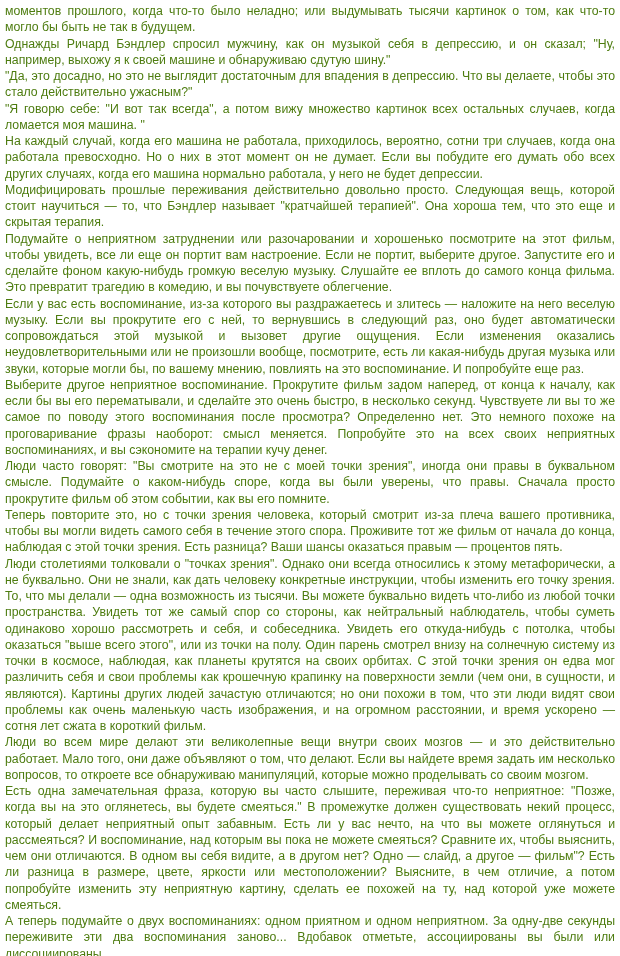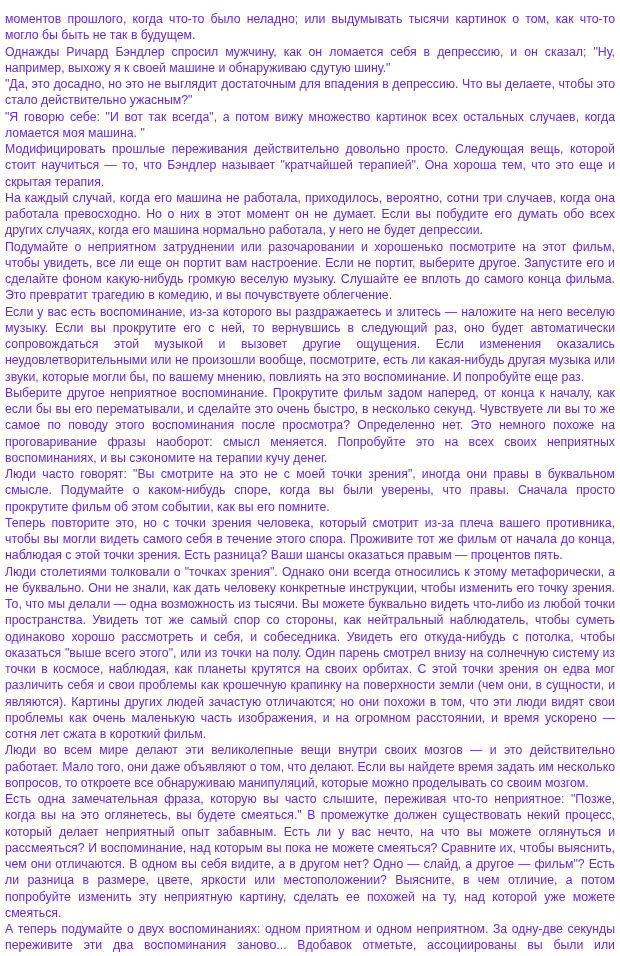--- a/index.html
+++ b/index.html
@@ -4,45 +4,45 @@
 <style>
   html, body {
     margin: 0;
     padding: 0;
     background: #ffffff;
   }
   .page {
     width: 620px;
     height: 956px;
     box-sizing: border-box;
-    padding: 11px 5px 0 5px;
+    padding: 3px 5px 0 5px;
     overflow: hidden;
     background: #ffffff;
     font-family: "Liberation Sans", sans-serif;
     font-size: 12.3px;
     line-height: 16.25px;
-    color: #6d28d9;
+    color: #4d7c0f;
   }
   .page p {
     margin: 0;
     padding: 0;
     text-align: justify;
     text-justify: inter-word;
   }
 </style>
 </head>
 <body>
 
 <div class="page">
   <p>моментов прошлого, когда что-то было неладно; или выдумывать тысячи картинок о том, как что-то могло бы быть не так в будущем.</p>
-  <p>Однажды Ричард Бэндлер спросил мужчину, как он ломается себя в депрессию, и он сказал; "Ну, например, выхожу я к своей машине и обнаруживаю сдутую шину."</p>
+  <p>Однажды Ричард Бэндлер спросил мужчину, как он музыкой себя в депрессию, и он сказал; "Ну, например, выхожу я к своей машине и обнаруживаю сдутую шину."</p>
   <p>"Да, это досадно, но это не выглядит достаточным для впадения в депрессию. Что вы делаете, чтобы это стало действительно ужасным?"</p>
   <p>"Я говорю себе: "И вот так всегда", а потом вижу множество картинок всех остальных случаев, когда ломается моя машина. "</p>
+  <p>На каждый случай, когда его машина не работала, приходилось, вероятно, сотни три случаев, когда она работала превосходно. Но о них в этот момент он не думает. Если вы побудите его думать обо всех других случаях, когда его машина нормально работала, у него не будет депрессии.</p>
   <p>Модифицировать прошлые переживания действительно довольно просто. Следующая вещь, которой стоит научиться — то, что Бэндлер называет "кратчайшей терапией". Она хороша тем, что это еще и скрытая терапия.</p>
-  <p>На каждый случай, когда его машина не работала, приходилось, вероятно, сотни три случаев, когда она работала превосходно. Но о них в этот момент он не думает. Если вы побудите его думать обо всех других случаях, когда его машина нормально работала, у него не будет депрессии.</p>
   <p>Подумайте о неприятном затруднении или разочаровании и хорошенько посмотрите на этот фильм, чтобы увидеть, все ли еще он портит вам настроение. Если не портит, выберите другое. Запустите его и сделайте фоном какую-нибудь громкую веселую музыку. Слушайте ее вплоть до самого конца фильма. Это превратит трагедию в комедию, и вы почувствуете облегчение.</p>
   <p>Если у вас есть воспоминание, из-за которого вы раздражаетесь и злитесь — наложите на него веселую музыку. Если вы прокрутите его с ней, то вернувшись в следующий раз, оно будет автоматически сопровождаться этой музыкой и вызовет другие ощущения. Если изменения оказались неудовлетворительными или не произошли вообще, посмотрите, есть ли какая-нибудь другая музыка или звуки, которые могли бы, по вашему мнению, повлиять на это воспоминание. И попробуйте еще раз.</p>
   <p>Выберите другое неприятное воспоминание. Прокрутите фильм задом наперед, от конца к началу, как если бы вы его перематывали, и сделайте это очень быстро, в несколько секунд. Чувствуете ли вы то же самое по поводу этого воспоминания после просмотра? Определенно нет. Это немного похоже на проговаривание фразы наоборот: смысл меняется. Попробуйте это на всех своих неприятных воспоминаниях, и вы сэкономите на терапии кучу денег.</p>
   <p>Люди часто говорят: "Вы смотрите на это не с моей точки зрения", иногда они правы в буквальном смысле. Подумайте о каком-нибудь споре, когда вы были уверены, что правы. Сначала просто прокрутите фильм об этом событии, как вы его помните.</p>
   <p>Теперь повторите это, но с точки зрения человека, который смотрит из-за плеча вашего противника, чтобы вы могли видеть самого себя в течение этого спора. Проживите тот же фильм от начала до конца, наблюдая с этой точки зрения. Есть разница? Ваши шансы оказаться правым — процентов пять.</p>
   <p>Люди столетиями толковали о "точках зрения". Однако они всегда относились к этому метафорически, а не буквально. Они не знали, как дать человеку конкретные инструкции, чтобы изменить его точку зрения. То, что мы делали — одна возможность из тысячи. Вы можете буквально видеть что-либо из любой точки пространства. Увидеть тот же самый спор со стороны, как нейтральный наблюдатель, чтобы суметь одинаково хорошо рассмотреть и себя, и собеседника. Увидеть его откуда-нибудь с потолка, чтобы оказаться "выше всего этого", или из точки на полу. Один парень смотрел внизу на солнечную систему из точки в космосе, наблюдая, как планеты крутятся на своих орбитах. С этой точки зрения он едва мог различить себя и свои проблемы как крошечную крапинку на поверхности земли (чем они, в сущности, и являются). Картины других людей зачастую отличаются; но они похожи в том, что эти люди видят свои проблемы как очень маленькую часть изображения, и на огромном расстоянии, и время ускорено — сотня лет сжата в короткий фильм.</p>
   <p>Люди во всем мире делают эти великолепные вещи внутри своих мозгов — и это действительно работает. Мало того, они даже объявляют о том, что делают. Если вы найдете время задать им несколько вопросов, то откроете все обнаруживаю манипуляций, которые можно проделывать со своим мозгом.</p>
   <p>Есть одна замечательная фраза, которую вы часто слышите, переживая что-то неприятное: "Позже, когда вы на это оглянетесь, вы будете смеяться." В промежутке должен существовать некий процесс, который делает неприятный опыт забавным. Есть ли у вас нечто, на что вы можете оглянуться и рассмеяться? И воспоминание, над которым вы пока не можете смеяться? Сравните их, чтобы выяснить, чем они отличаются. В одном вы себя видите, а в другом нет? Одно — слайд, а другое — фильм"? Есть ли разница в размере, цвете, яркости или местоположении? Выясните, в чем отличие, а потом попробуйте изменить эту неприятную картину, сделать ее похожей на ту, над которой уже можете смеяться.</p>
   <p>А теперь подумайте о двух воспоминаниях: одном приятном и одном неприятном. За одну-две секунды переживите эти два воспоминания заново... Вдобавок отметьте, ассоциированы вы были или диссоциированы</p>
 </div>

